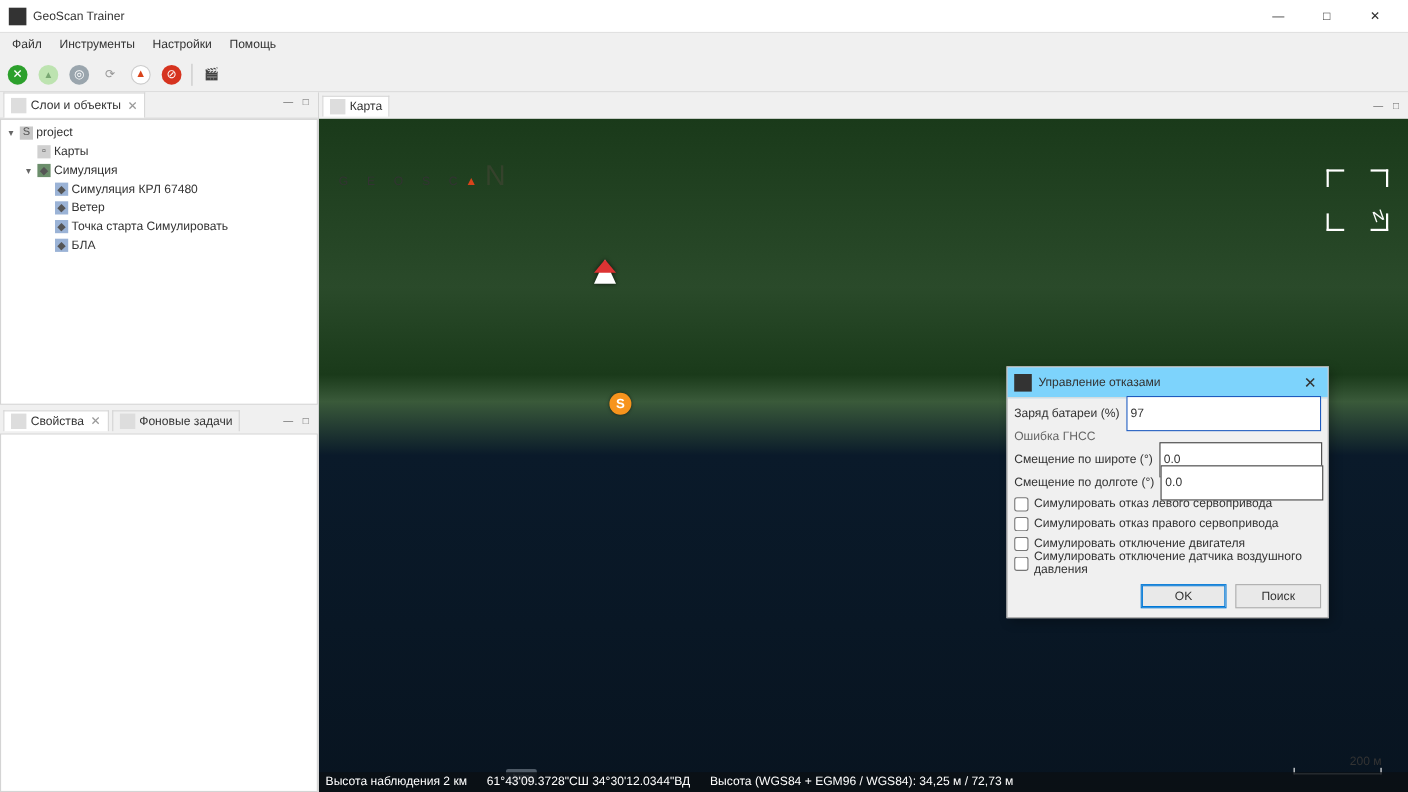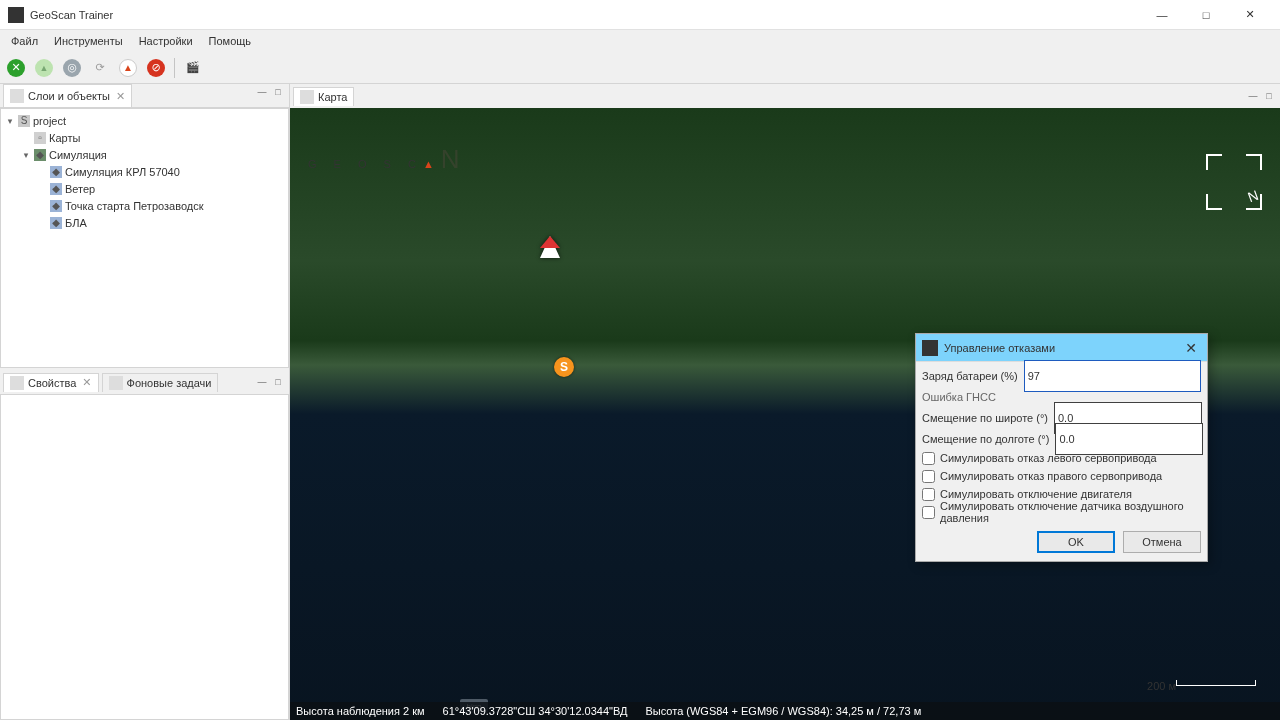--- a/index.html
+++ b/index.html
@@ -38,21 +38,21 @@
 .corner{position:absolute;width:16px;height:16px;border:2px solid #fff}
 .corner.tl{top:0;left:0;border-right:none;border-bottom:none}
 .corner.tr{top:0;right:0;border-left:none;border-bottom:none}
 .corner.bl{bottom:0;left:0;border-right:none;border-top:none}
 .corner.br{bottom:0;right:0;border-left:none;border-top:none}
 .compass .n{position:absolute;right:4px;bottom:6px;font-size:14px;color:#fff;transform:rotate(-20deg)}
 .geoscan-wm{position:absolute;top:36px;left:18px;font-size:26px;letter-spacing:7px;color:rgba(80,70,60,.45);font-weight:300}
 .uav{position:absolute;top:128px;left:250px;width:0;height:0;border-left:10px solid transparent;border-right:10px solid transparent;border-bottom:22px solid #fff;filter:drop-shadow(0 0 2px rgba(0,0,0,.7))}
 .uav:after{content:"";position:absolute;top:0;left:-10px;width:0;height:0;border-left:10px solid transparent;border-right:10px solid transparent;border-bottom:12px solid #d33}
 .smarker{position:absolute;top:249px;left:264px;width:20px;height:20px;border-radius:50%;background:#f7941d;display:flex;align-items:center;justify-content:center;color:#fff;font-weight:bold;font-size:12px;box-shadow:0 0 3px rgba(0,0,0,.6)}
-.scale{position:absolute;bottom:28px;right:24px;display:flex;flex-direction:row;align-items:flex-start;color:#fff}
+.scale{position:absolute;bottom:16px;right:24px;display:flex;flex-direction:column;align-items:flex-end;color:#fff}
 .scale .bar{width:80px;height:6px;border:1px solid #fff;border-top:none}
 .statusbar{position:absolute;bottom:0;left:0;right:0;height:18px;background:rgba(10,15,20,.85);color:#fff;display:flex;align-items:center;padding:0 6px;gap:18px;font-size:11px}
 .statusbar span{color:#fff}
 .bing-wm{position:absolute;bottom:7px;left:170px;width:28px;height:14px;background:#4e5a66;color:#fff;font-size:8px;display:flex;align-items:center;justify-content:center;border-radius:2px}
 .dialog{position:absolute;top:225px;left:625px;width:293px;background:#f0f0f0;border:1px solid #aaa;box-shadow:3px 3px 10px rgba(0,0,0,.3)}
 .dlg-title{height:28px;background:#7dd3fc;border-bottom:1px solid #ddd;display:flex;align-items:center;padding:0 6px;gap:6px}
 .dlg-title .dicon{width:16px;height:16px;background:#333}
 .dlg-title .x{margin-left:auto;cursor:pointer;font-size:14px;padding:0 4px}
 .dlg-body{padding:3px 6px 8px}
 .frow{display:flex;align-items:center;height:21px;gap:6px}
@@ -136,31 +136,31 @@
           <span>Карты</span>
         </div>
         <div class="tnode" style="padding-left: 20px;">
           <span class="texp">▾</span>
           <span class="ticon2" style="background:#6b8e6b;color:#555">◆</span>
           <span>Симуляция</span>
         </div>
         <div class="tnode" style="padding-left: 36px;">
           <span class="texp"></span>
           <span class="ticon2" style="background:#9bb3d6;color:#555">◆</span>
-          <span>Симуляция КРЛ 57040</span>
+          <span>Симуляция КРЛ 67480</span>
         </div>
         <div class="tnode" style="padding-left: 36px;">
           <span class="texp"></span>
           <span class="ticon2" style="background:#9bb3d6;color:#555">◆</span>
           <span>Ветер</span>
         </div>
         <div class="tnode" style="padding-left: 36px;">
           <span class="texp"></span>
           <span class="ticon2" style="background:#9bb3d6;color:#555">◆</span>
-          <span>Точка старта Петрозаводск</span>
+          <span>Точка старта Симулировать</span>
         </div>
         <div class="tnode" style="padding-left: 36px;">
           <span class="texp"></span>
           <span class="ticon2" style="background:#9bb3d6;color:#555">◆</span>
           <span>БЛА</span>
         </div>
       </div>
     <div class="lower">
       <div class="tabs-row">
         <div class="pane-tab">
@@ -247,20 +247,20 @@
           <div class="chk">
               <input type="checkbox" style="">
               <label>Симулировать отключение двигателя</label>
             </div>
           <div class="chk">
               <input type="checkbox" style="">
               <label>Симулировать отключение датчика воздушного давления</label>
             </div>
           <div class="dlg-btns">
             <button class="primary">OK</button>
-            <button>Отмена</button>
+            <button>Поиск</button>
           </div>
         </div>
       </div>
 
     </div>
   </div>
 </div>
 
 </body></html>

